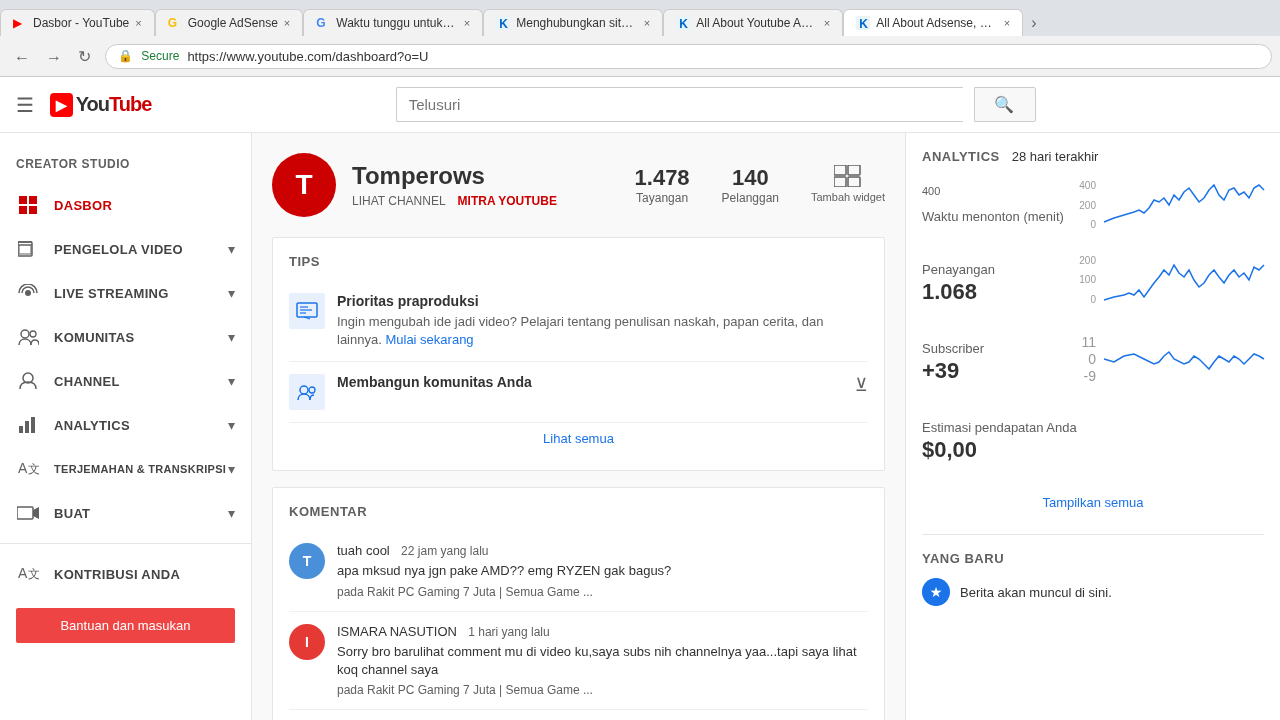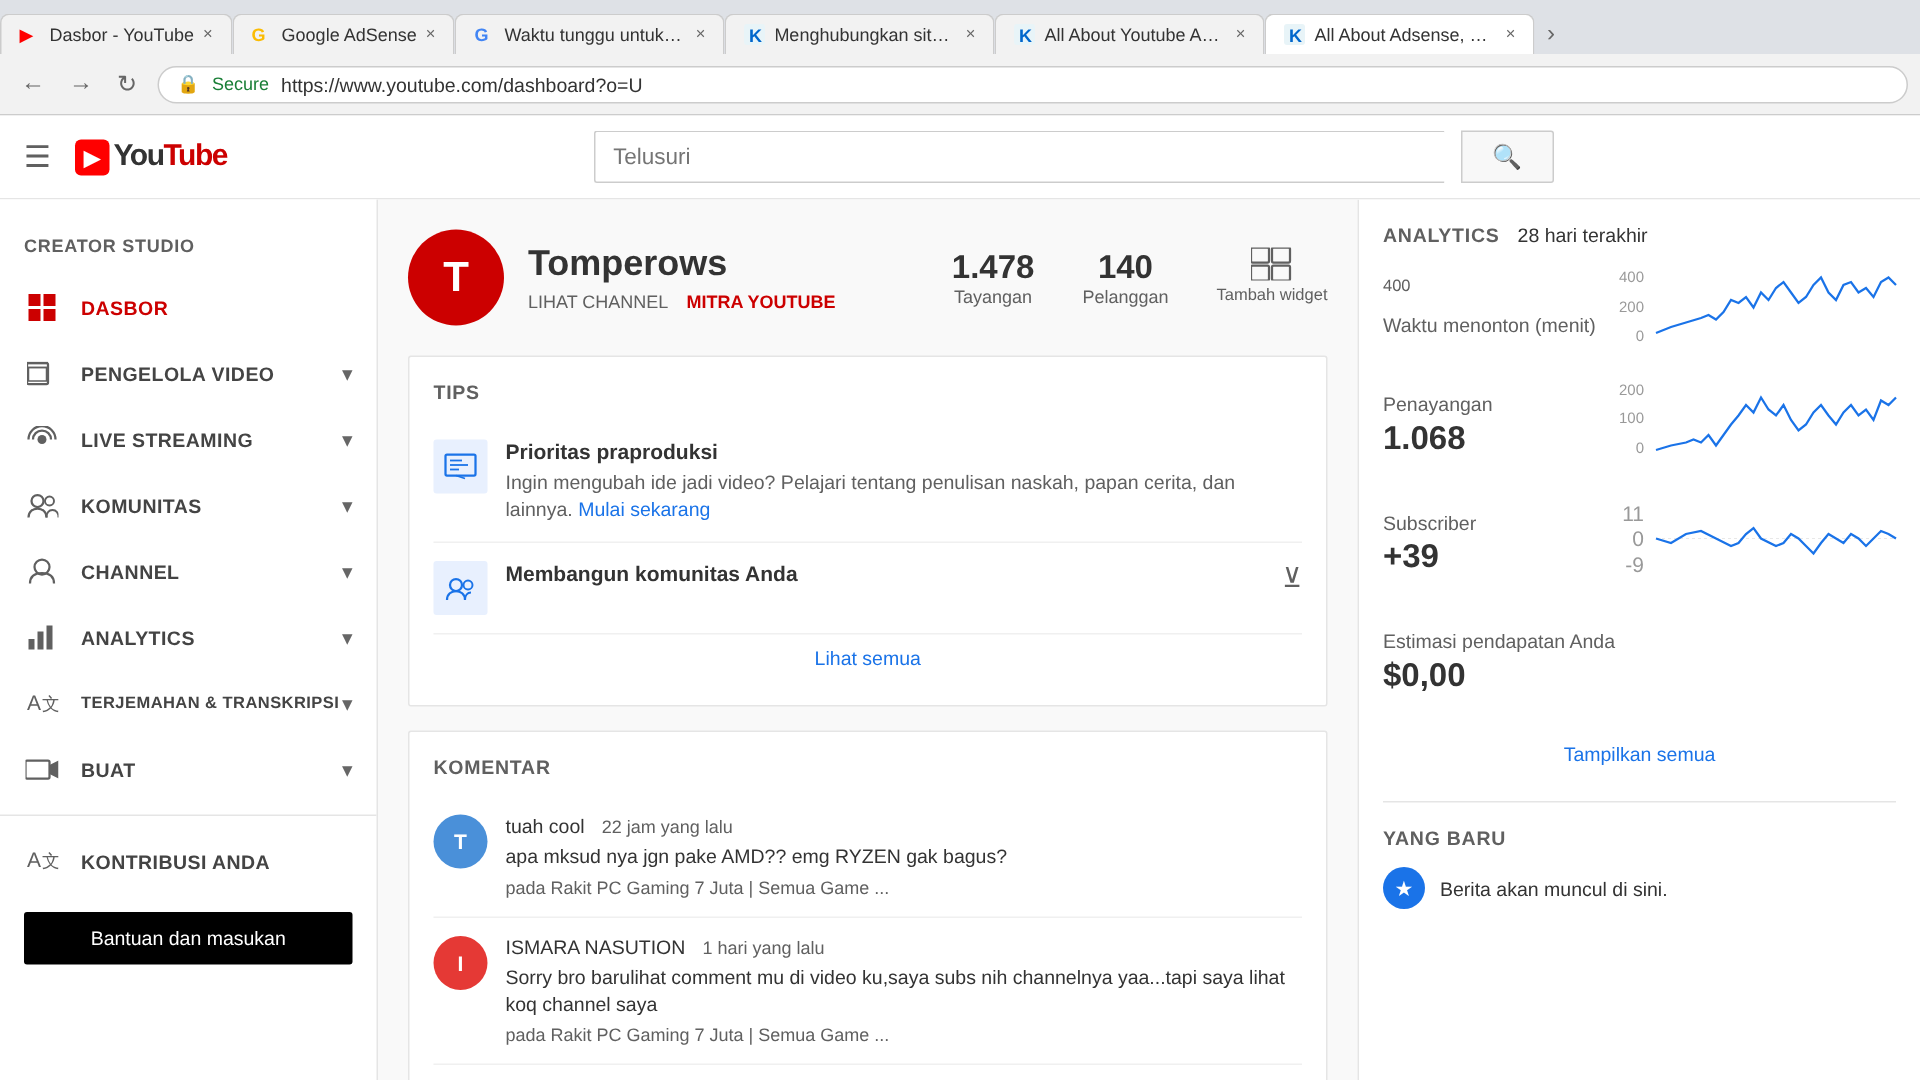--- a/index.html
+++ b/index.html
@@ -39,21 +39,21 @@
     
     .sidebar { width: 252px; background: #fff; border-right: 1px solid #e5e5e5; padding: 16px 0; flex-shrink: 0; }
     .sidebar-title { font-size: 12px; font-weight: bold; color: #606060; padding: 8px 16px 12px; letter-spacing: 0.5px; }
     .sidebar-item { display: flex; align-items: center; justify-content: space-between; padding: 10px 16px; cursor: pointer; }
     .sidebar-item-left { display: flex; align-items: center; gap: 14px; }
     .sidebar-icon { width: 24px; height: 24px; display: flex; align-items: center; justify-content: center; }
     .sidebar-label { font-size: 13px; font-weight: bold; color: #444; letter-spacing: 0.3px; }
     .sidebar-label.active { color: #cc0000; }
     .chevron { font-size: 14px; color: #666; }
     .sidebar-divider { height: 1px; background: #e5e5e5; margin: 8px 0; }
-    .sidebar-btn { margin: 12px 16px; background: #000000; color: #fff; border: none; padding: 10px 16px; border-radius: 2px; cursor: pointer; font-size: 13px; width: calc(100% - 32px); }
+    .sidebar-btn { margin: 12px 16px; background: #ef4444; color: #fff; border: none; padding: 10px 16px; border-radius: 2px; cursor: pointer; font-size: 13px; width: calc(100% - 32px); }
 
     
     .content-area { flex: 1; display: flex; gap: 0; overflow: hidden; }
 
     
     .dashboard-main { flex: 1; padding: 20px; overflow-y: auto; }
 
     
     .channel-header { display: flex; align-items: center; gap: 16px; margin-bottom: 20px; }
     .channel-avatar { width: 64px; height: 64px; background: #cc0000; border-radius: 50%; display: flex; align-items: center; justify-content: center; color: #fff; font-size: 28px; font-weight: bold; flex-shrink: 0; }

